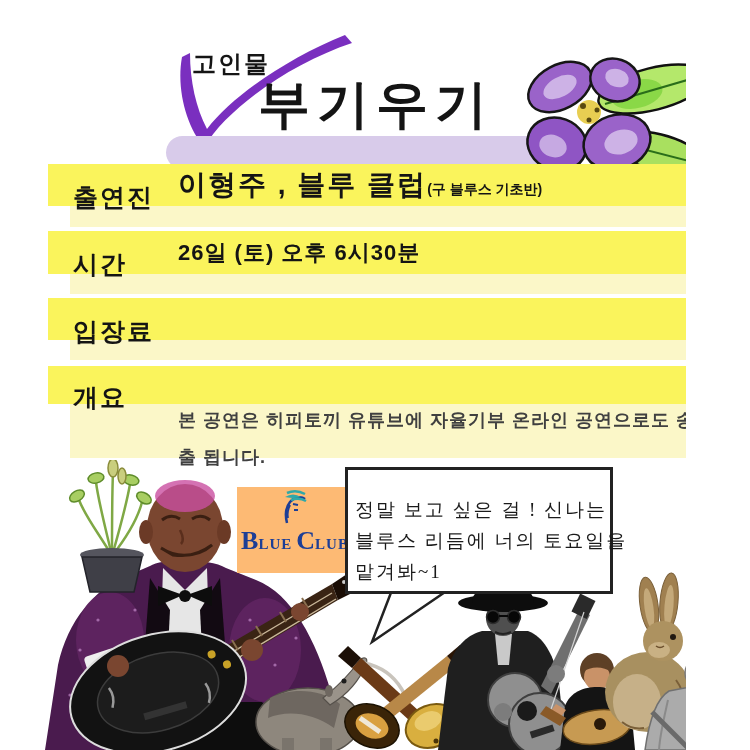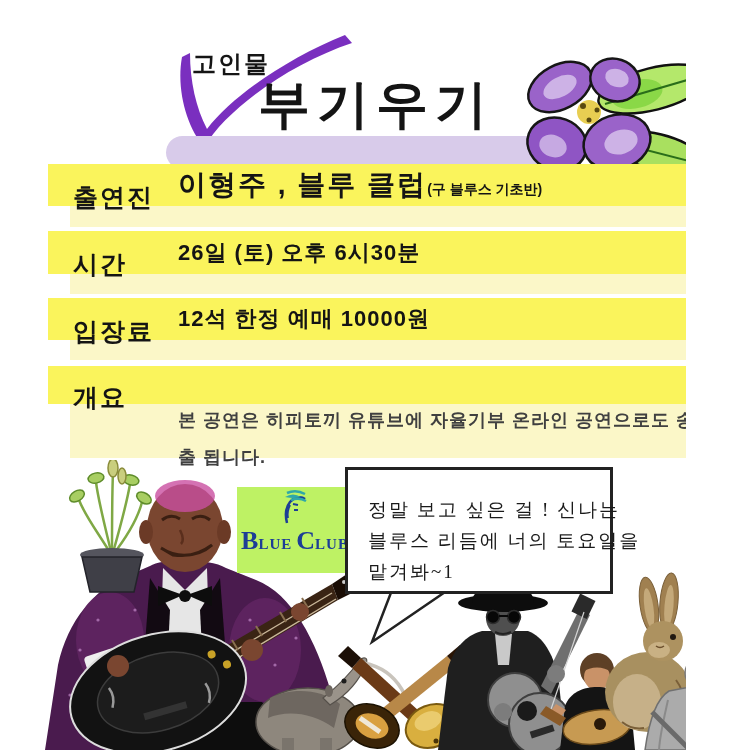--- a/index.html
+++ b/index.html
@@ -26,27 +26,27 @@
   .sh4{left:70px;top:386px;width:642px;height:72px;}
   .b4{left:48px;top:366px;width:652px;height:38px;}
   .row-label{position:absolute;left:25px;font-size:25px;font-weight:bold;letter-spacing:2px;color:#141414;margin-top:24px;}
   .row-value{position:absolute;left:130px;font-size:22px;font-weight:bold;color:#141414;letter-spacing:1px;white-space:nowrap;}
   .row-value.big{font-size:28px;letter-spacing:2px;}
   .row-note{font-size:14px;font-weight:bold;letter-spacing:0;margin-top:31px;}
   .row-sub{position:absolute;left:178px;top:402px;width:525px;font-size:18px;font-weight:bold;
            line-height:37px;color:#404040;letter-spacing:1px;}
   
   .collage-svg{position:absolute;left:0;top:460px;width:750px;height:290px;}
-  .blueclub{position:absolute;left:237px;top:487px;width:116px;height:86px;background:#bef264;z-index:4;text-align:center;}
+  .blueclub{position:absolute;left:237px;top:487px;width:116px;height:86px;background:#fdba74;z-index:4;text-align:center;}
   .blueclub .face{width:44px;height:42px;margin:2px auto 0;display:block;}
   .blueclub .wordmark{font-family:"Liberation Serif","DejaVu Serif",serif;font-weight:bold;color:#1d3e96;line-height:20px;white-space:nowrap;}
   .blueclub .cap{font-size:26px;}
   .blueclub .low{font-size:15px;letter-spacing:1px;}
   .bubble{position:absolute;left:345px;top:467px;width:268px;height:127px;box-sizing:border-box;
-          background:#fff;border:3px solid #222;z-index:5;padding:24px 16px 0 20px;
+          background:#fff;border:3px solid #222;z-index:5;padding:24px 16px 0 7px;
           font-family:"Liberation Serif","DejaVu Serif",serif;font-size:19px;color:#1a1a1a;
           line-height:31px;letter-spacing:2px;}
   .bubble .line{display:block;white-space:nowrap;}
 </style>
 </head>
 <body>
 
 <div class="poster">
 
   <svg class="check-svg" viewBox="0 0 230 120">
@@ -88,21 +88,20 @@
 
   <div class="bar-shadow sh2"></div>
   <div class="bar b2">
     <span class="row-label">시간</span>
     <span class="row-value">26일 (토) 오후 6시30분</span>
   </div>
 
   <div class="bar-shadow sh3"></div>
   <div class="bar b3">
     <span class="row-label">입장료</span>
-    <span class="row-value">12석 한정 예매 10000원</span>
   </div>
 
   <div class="bar-shadow sh4"></div>
   <div class="bar b4">
     <span class="row-label">개요</span>
   </div>
   <div class="row-sub">본 공연은 히피토끼 유튜브에 자율기부 온라인 공연으로도 송출 됩니다.</div>
 
   <svg class="collage-svg" viewBox="0 0 750 290">
 

